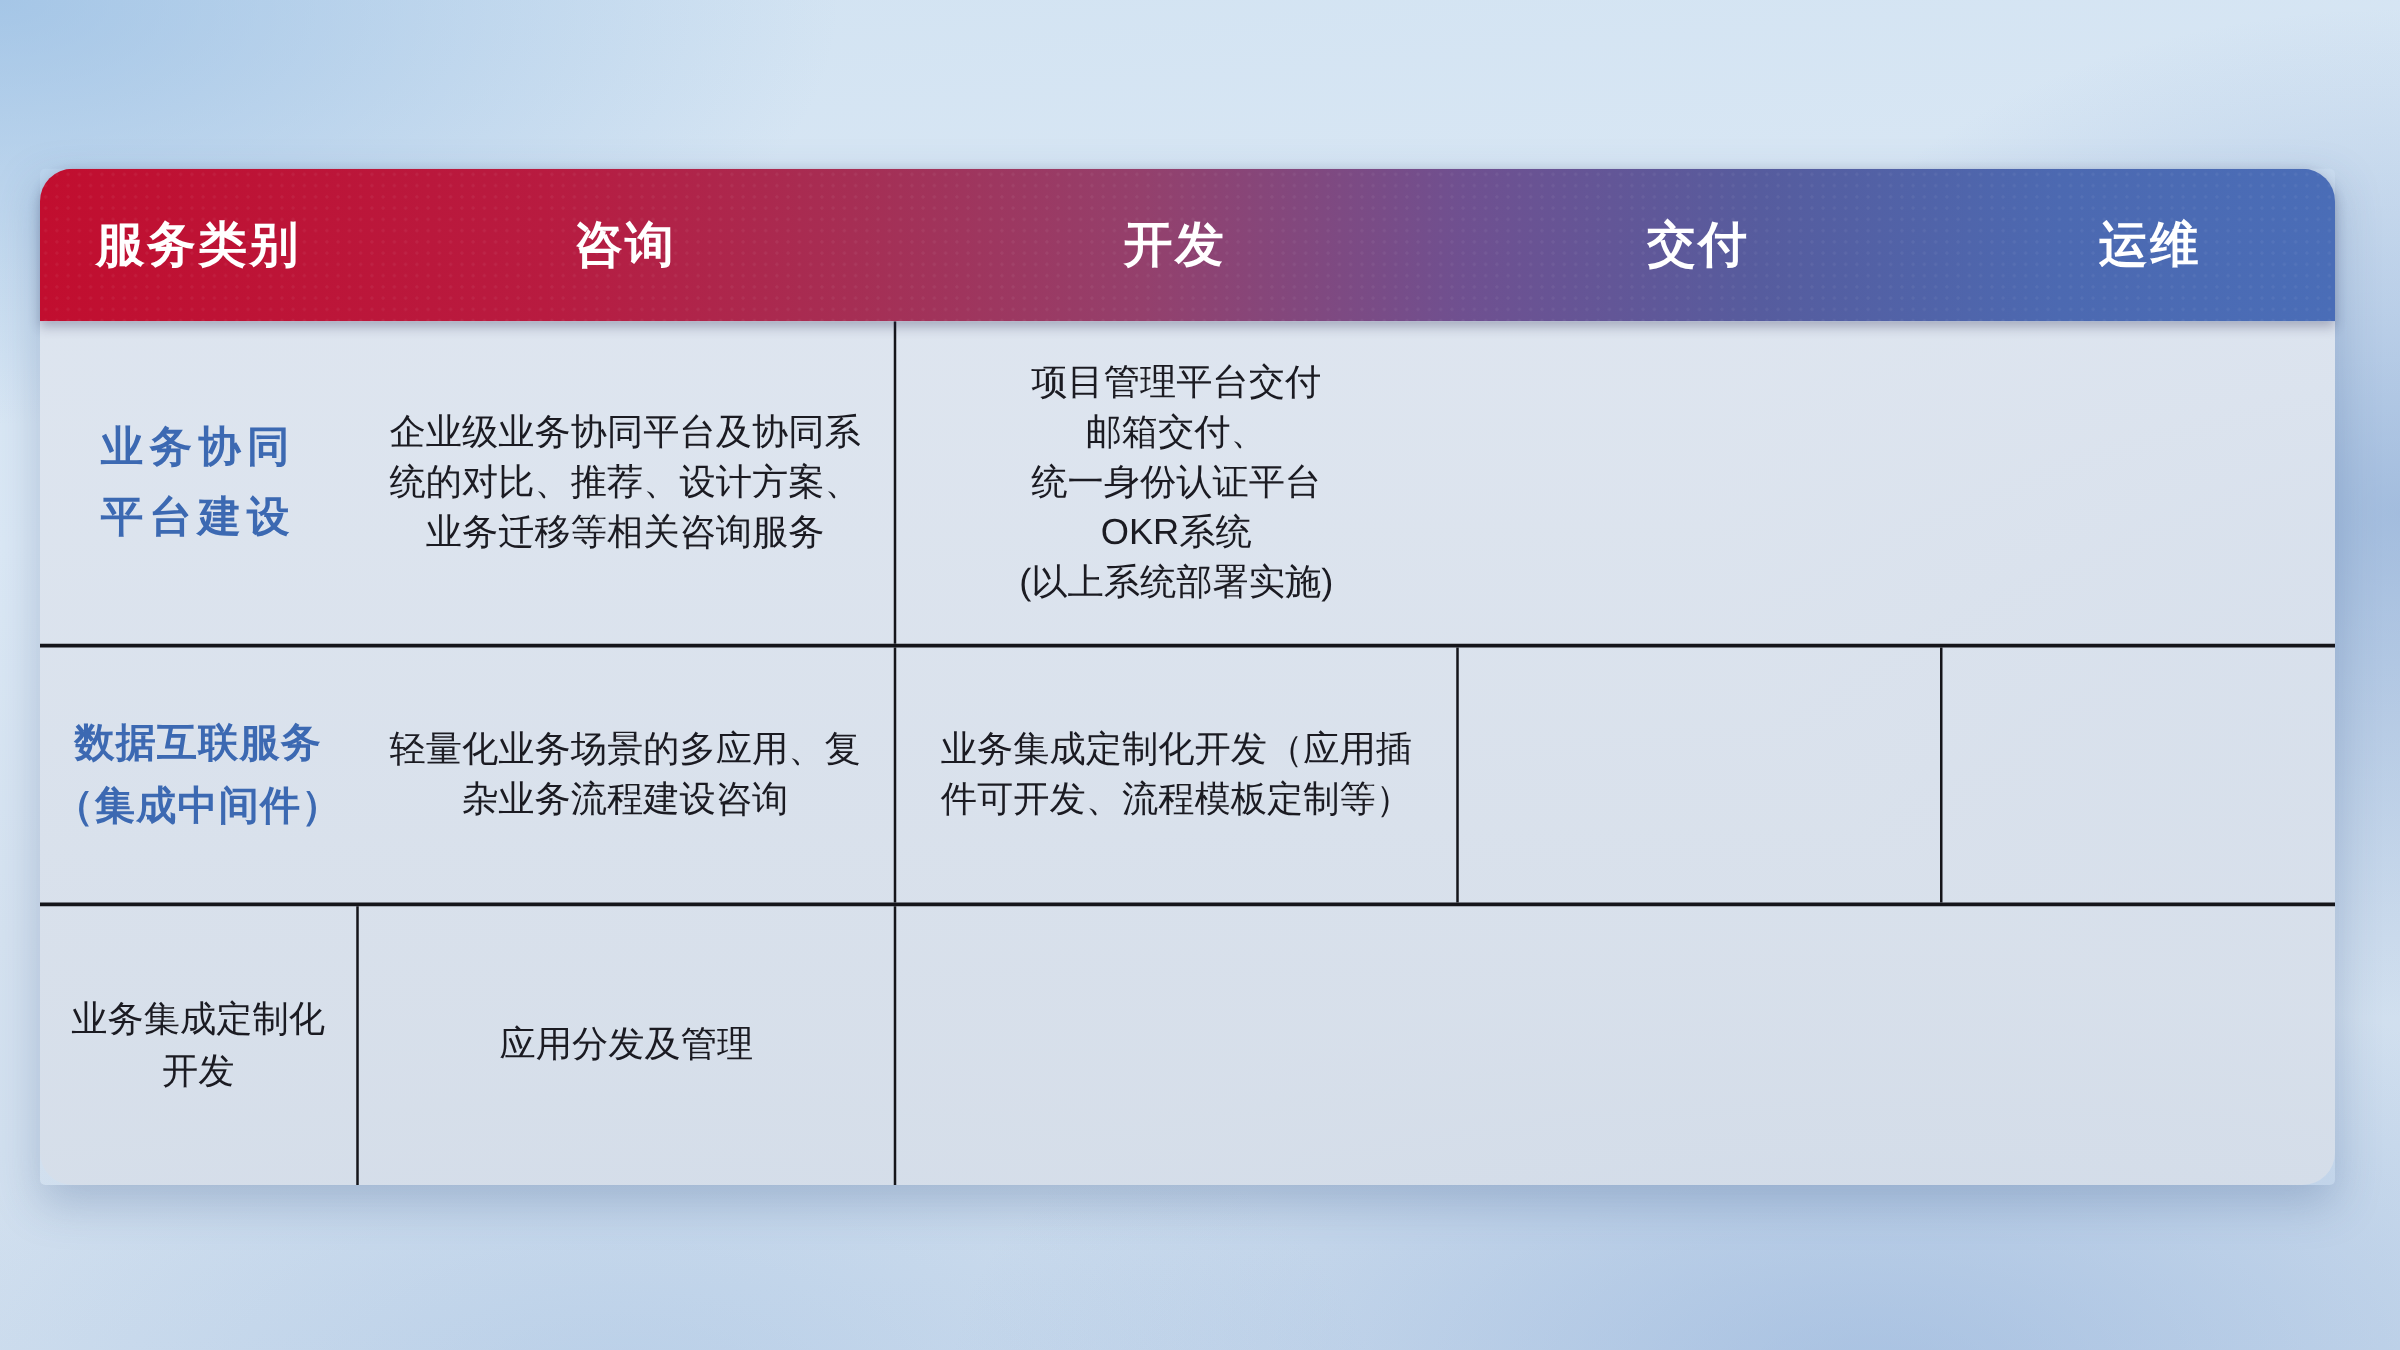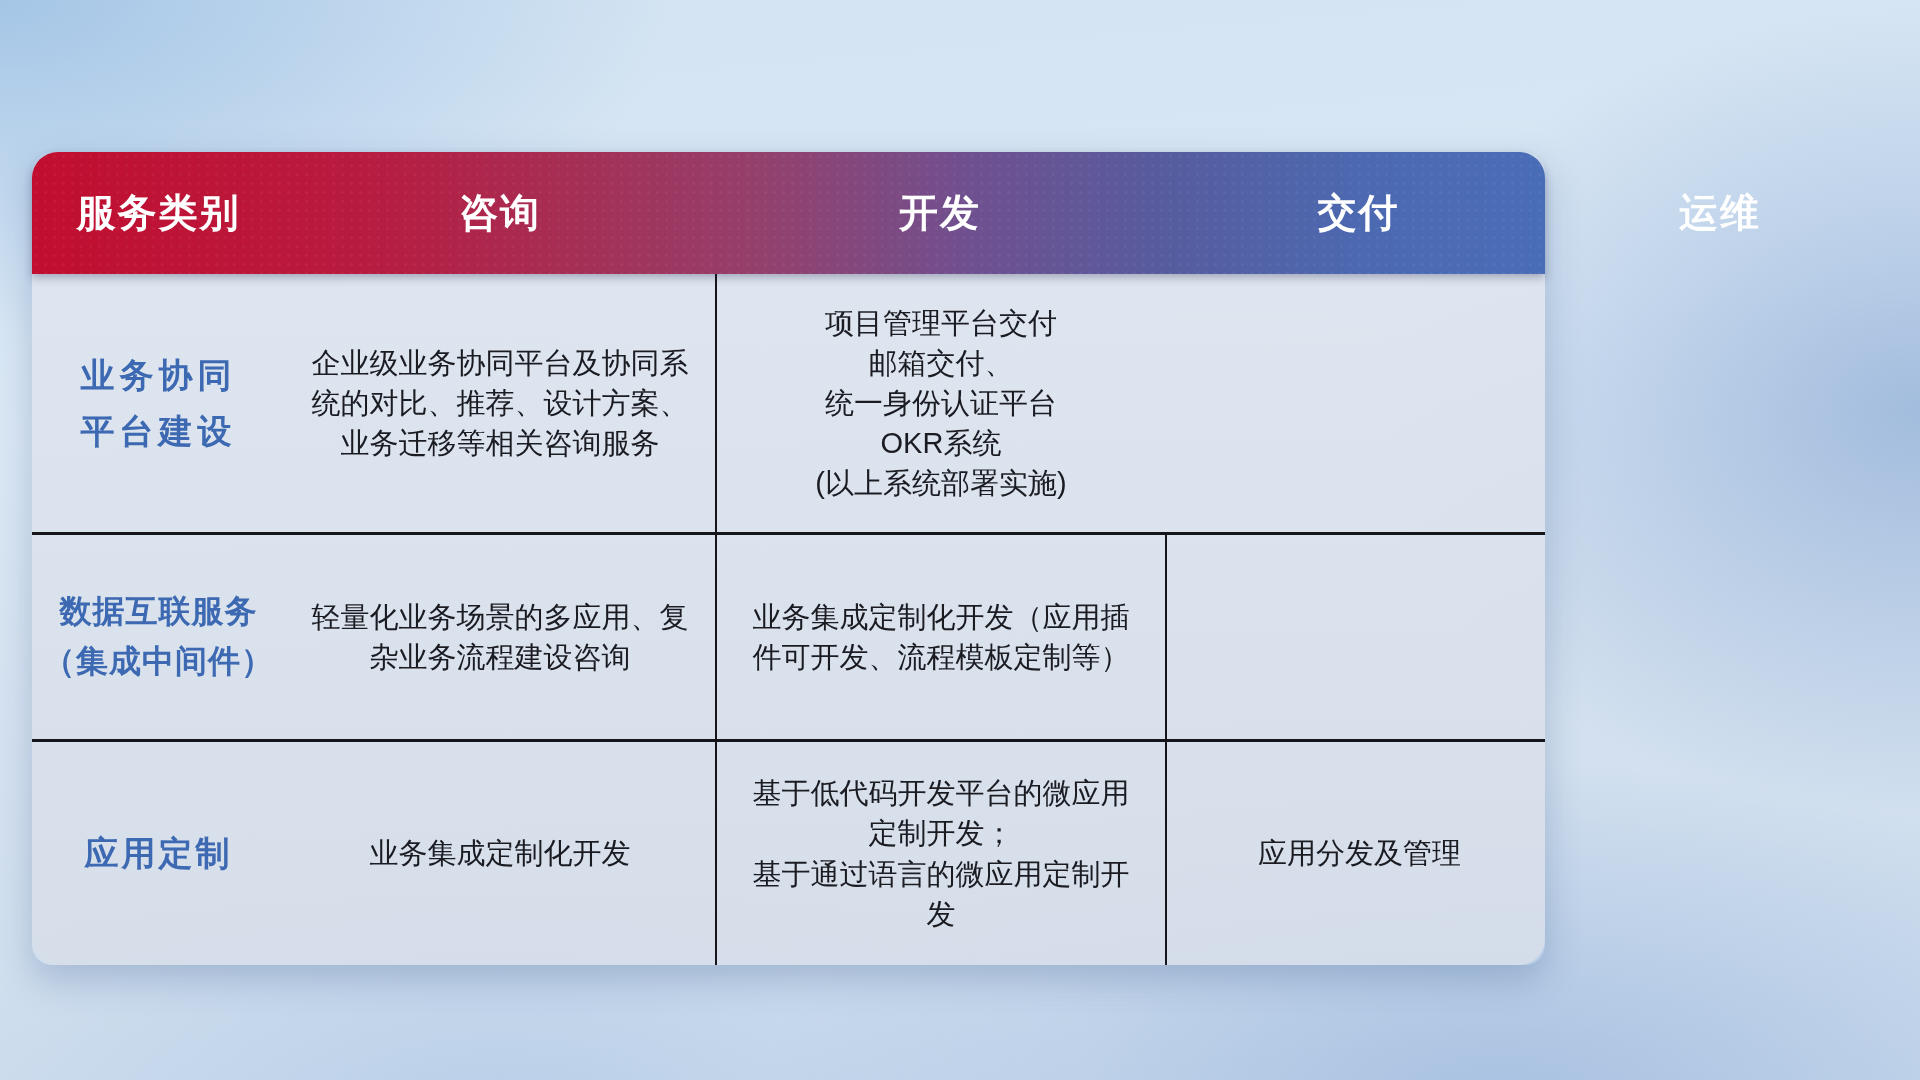--- a/index.html
+++ b/index.html
@@ -16,22 +16,22 @@
   body{
     font-family:"Liberation Sans","DejaVu Sans",sans-serif;
     background:
       radial-gradient(50% 45% at 0% 0%, rgba(128,174,221,.55), transparent 70%),
       radial-gradient(40% 52% at 100% 38%, rgba(104,144,199,.48), transparent 72%),
       radial-gradient(55% 45% at 78% 102%, rgba(118,156,209,.42), transparent 70%),
       radial-gradient(45% 40% at 26% 104%, rgba(140,176,219,.32), transparent 70%),
       linear-gradient(175deg,#d2e3f2 0%,#dbe8f5 35%,#d5e2f0 60%,#ccdced 100%);
   }
   .panel{
-    position:absolute;left:32px;top:152px;width:1513px;height:813px;
-    border-radius:20px;
+    position:absolute;left:32px;top:135px;width:1836px;height:813px;
+    border-radius:4px;
     box-shadow:0 14px 36px rgba(55,85,135,.28);
   }
   .thead{
     display:grid;
     grid-template-columns:253px 430px 450px 387px 336px;
     height:122px;
     border-radius:26px 26px 0 0;
     background-image:
       radial-gradient(rgba(255,255,255,0.05) 1px, transparent 1.6px),
       linear-gradient(90deg,
@@ -113,22 +113,19 @@
     <div class="trow">
       <div class="td cat sp-mid">数据互联服务
 （集成中间件）</div>
       <div class="td">轻量化业务场景的多应用、复杂业务流程建设咨询</div>
       <div class="td bl">业务集成定制化开发（应用插件可开发、流程模板定制等）</div>
       <div class="td bl"></div>
       <div class="td bl"></div>
     </div>
 
     <div class="trow">
-      <div class="td cat sp-small">应用定制</div>
       <div class="td">业务集成定制化开发</div>
-      <div class="td bl">基于低代码开发平台的微应用定制开发；
-基于通过语言的微应用定制开发</div>
       <div class="td bl">应用分发及管理</div>
       <div class="td bl"></div>
     </div>
 
   </div>
 </div>
 
 </body></html>

